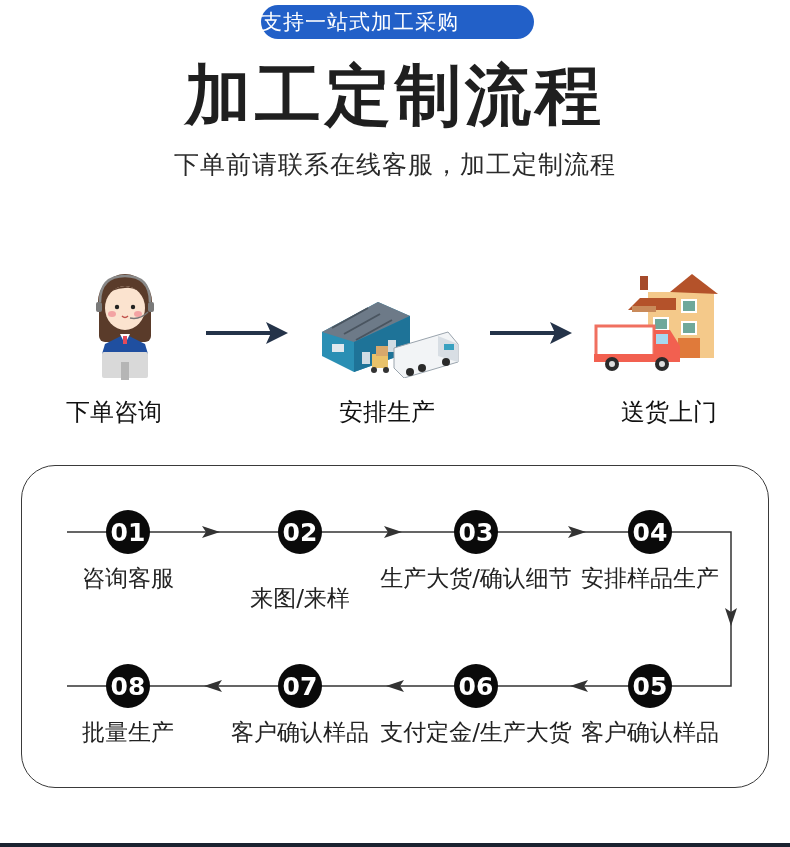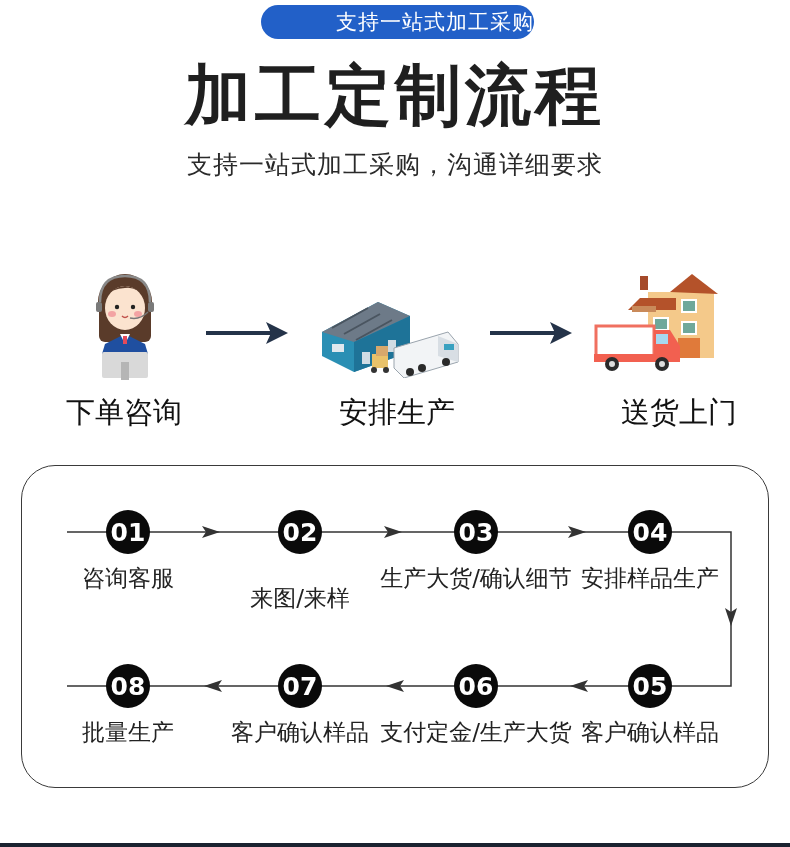--- a/index.html
+++ b/index.html
@@ -1,40 +1,40 @@
 <!DOCTYPE html>
 <html><head>
 <meta charset="utf-8">
 <style>
   html, body { margin: 0; padding: 0; background: #ffffff; }
   body { width: 790px; height: 847px; position: relative; overflow: hidden;
          font-family: "DejaVu Sans", "Liberation Sans", sans-serif; color: #1a1a1a; }
   .pill { position: absolute; left: 261px; top: 5px; width: 273px; height: 34px;
           background: #2260c8; border-radius: 17px; color: #fff; font-size: 21px;
-          line-height: 34px; text-align: right; letter-spacing: 1px; }
+          line-height: 34px; text-align: left; letter-spacing: 1px; }
   .title { position: absolute; left: 0; width: 790px; top: 54px; text-align: center;
            font-size: 66px; font-weight: bold; letter-spacing: 4px; color: #1f1f1f; line-height: 84px; }
   .subtitle { position: absolute; left: 0; width: 790px; top: 148px; text-align: center;
               font-size: 25px; color: #2a2a2a; line-height: 34px; letter-spacing: 1px; }
   .hero-item { position: absolute; }
-  .hero-label { position: absolute; font-size: 29px; color: #111; line-height: 32px; white-space: nowrap; }
+  .hero-label { position: absolute; font-size: 24px; color: #111; line-height: 32px; white-space: nowrap; }
   .hero-arrow { position: absolute; }
   .flow-box { position: absolute; left: 21px; top: 465px; width: 748px; height: 323px;
               border: 1.5px solid #3a3a3a; border-radius: 34px; box-sizing: border-box; }
   svg.flow { position: absolute; left: 0; top: 0; }
   .step-label { position: absolute; font-size: 23px; color: #222; white-space: nowrap;
                 transform: translateX(-50%); line-height: 24px; }
   .bottom-bar { position: absolute; left: 0; top: 843px; width: 790px; height: 4px; background: #1a2230; }
 </style>
 </head>
 <body>
 
 <div class="pill">支持一站式加工采购</div>
 <div class="title">加工定制流程</div>
-<div class="subtitle">支持一站式加工采购，沟通详细要求</div>
+<div class="subtitle">下单前请联系在线客服，加工定制流程</div>
 
 <div class="hero-item" style="left:90px;top:272px;width:70px;height:112px;">
   <svg width="70" height="112" viewBox="0 0 70 112">
     <ellipse cx="35" cy="30" rx="27" ry="28" fill="#5a3b2a"></ellipse>
     <rect x="9" y="30" width="52" height="40" rx="6" fill="#5a3b2a"></rect>
     <ellipse cx="35" cy="36" rx="20" ry="22" fill="#fbe3cf"></ellipse>
     <path d="M14 26 Q35 2 56 26 Q46 14 35 16 Q22 16 14 26Z" fill="#5a3b2a"></path>
     <path d="M10 30 Q10 4 35 4 Q60 4 60 30" fill="none" stroke="#8a8a8a" stroke-width="2.5"></path>
     <rect x="6" y="30" width="6" height="10" rx="2" fill="#7a7a7a"></rect>
     <rect x="58" y="30" width="6" height="10" rx="2" fill="#7a7a7a"></rect>

